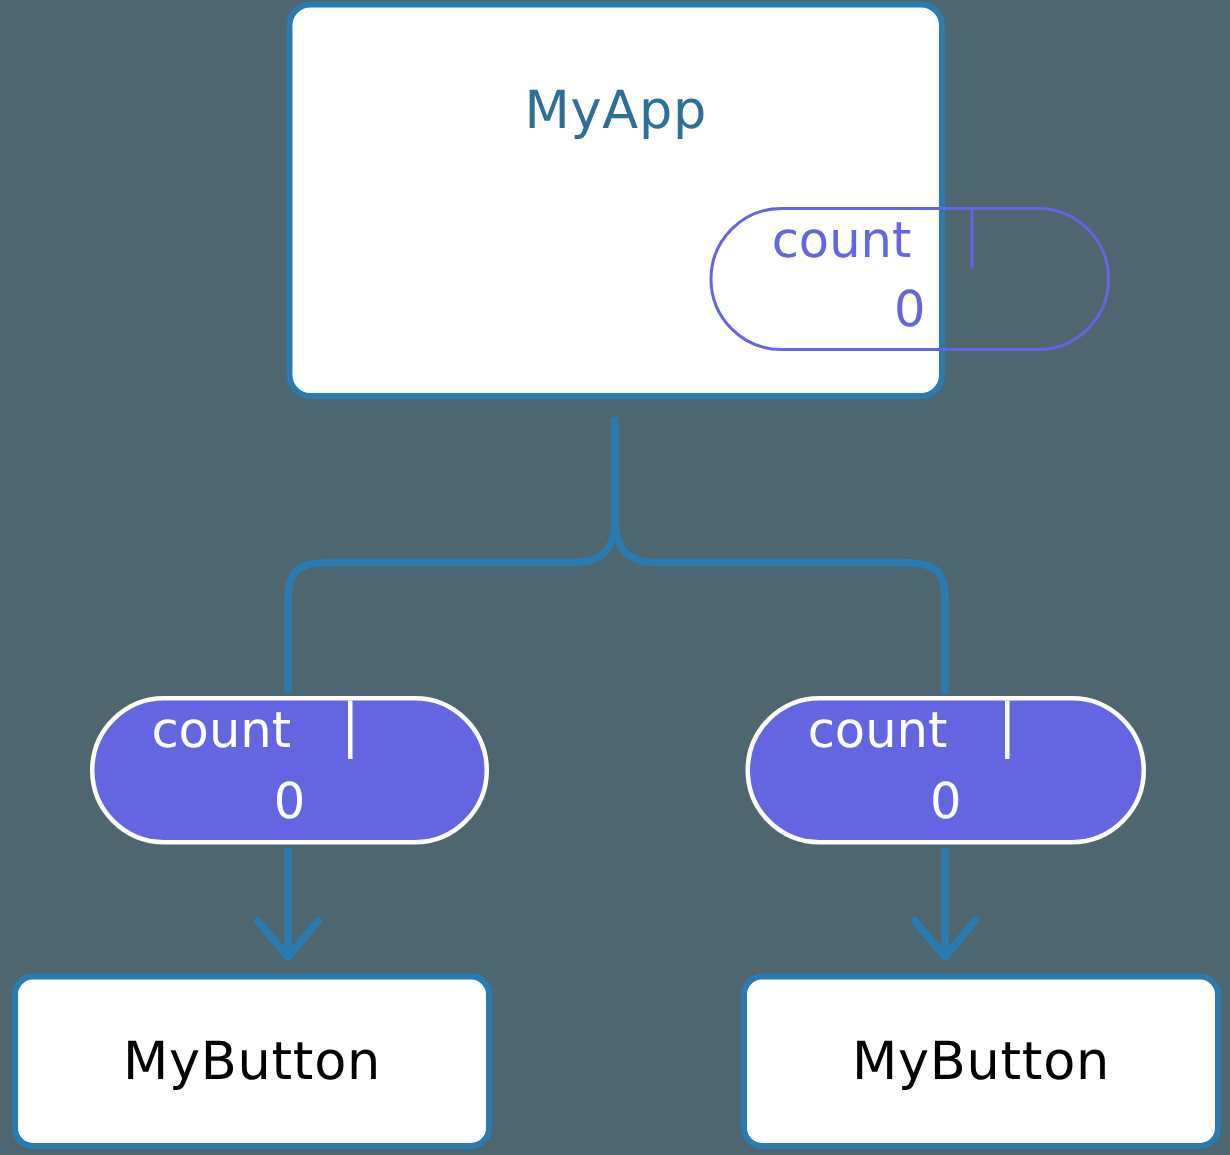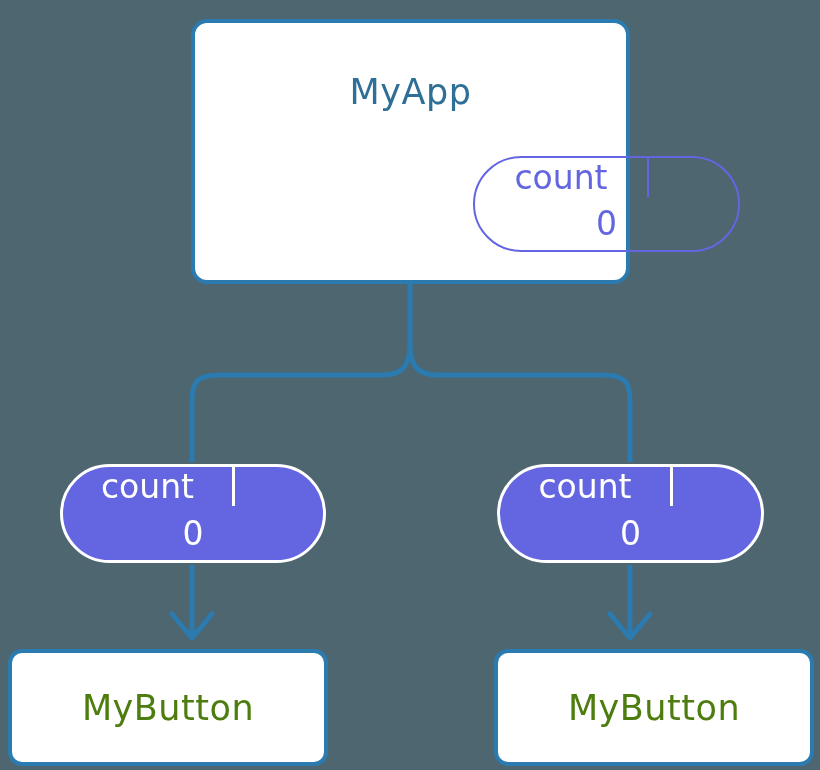--- a/index.html
+++ b/index.html
@@ -37,21 +37,21 @@
     background: #ffffff;
     border: 4px solid #2b7bb0;
     border-radius: 16px;
     box-sizing: border-box;
     display: flex;
     flex-direction: column;
     align-items: center;
   }
   #root-card {
     left: 191px;
-    top: 19px;
+    top: 1px;
     width: 439px;
     height: 265px;
     justify-content: flex-start;
   }
   .card-title {
     color: #2e6f97;
     font-size: 35px;
     letter-spacing: 0.5px;
     line-height: 1;
     margin-top: 52px;
@@ -132,21 +132,21 @@
     position: absolute;
     background: #ffffff;
     border: 4px solid #2b7bb0;
     border-radius: 14px;
     box-sizing: border-box;
     display: flex;
     align-items: center;
     justify-content: center;
   }
   .leaf-title {
-    color: #4d7c0f;
+    color: #000000;
     font-size: 35px;
     letter-spacing: 0.5px;
     white-space: nowrap;
   }
   #leaf-left {
     left: 8px;
     top: 649px;
     width: 320px;
     height: 117px;
   }

